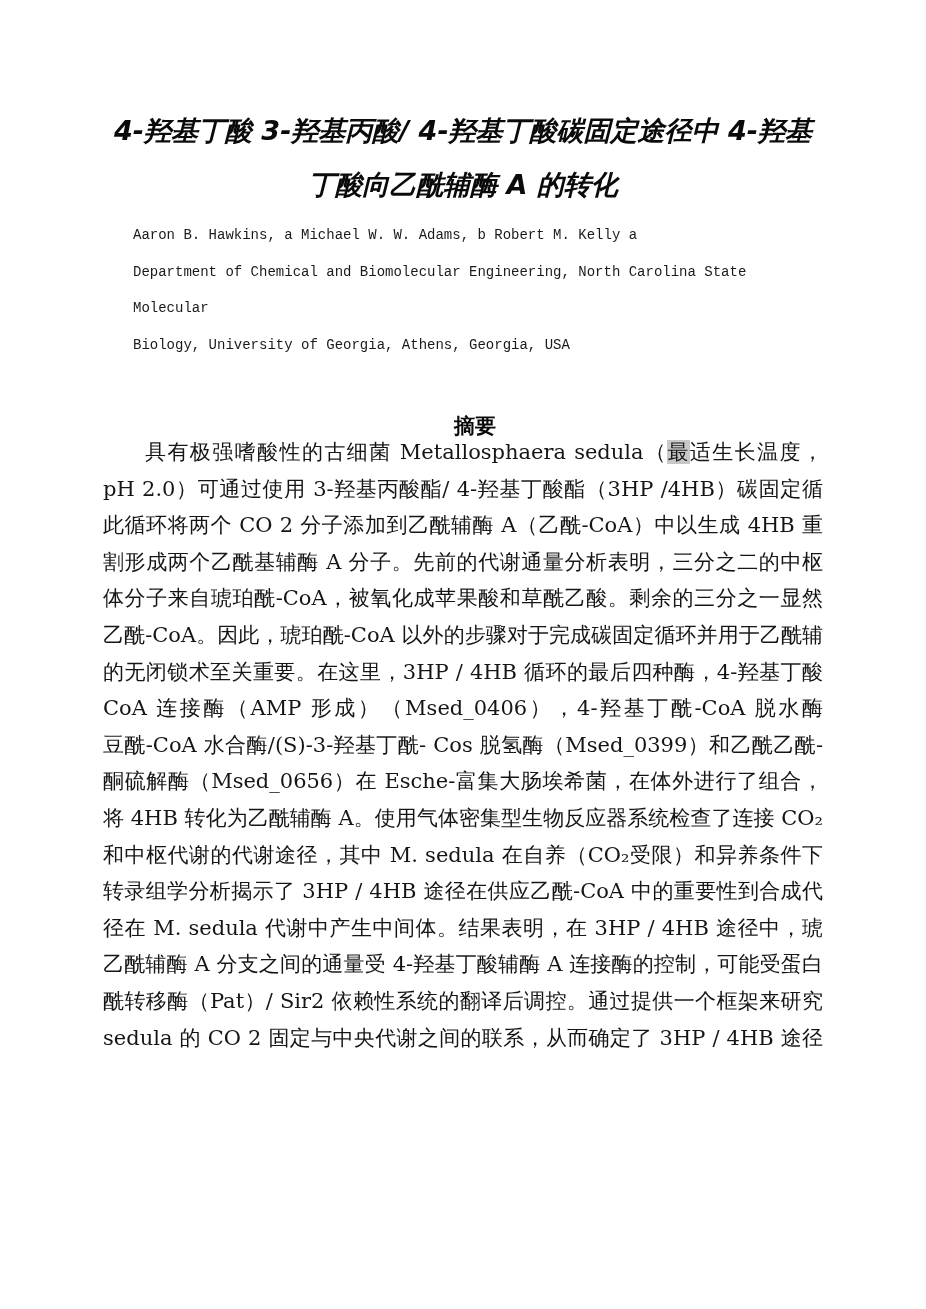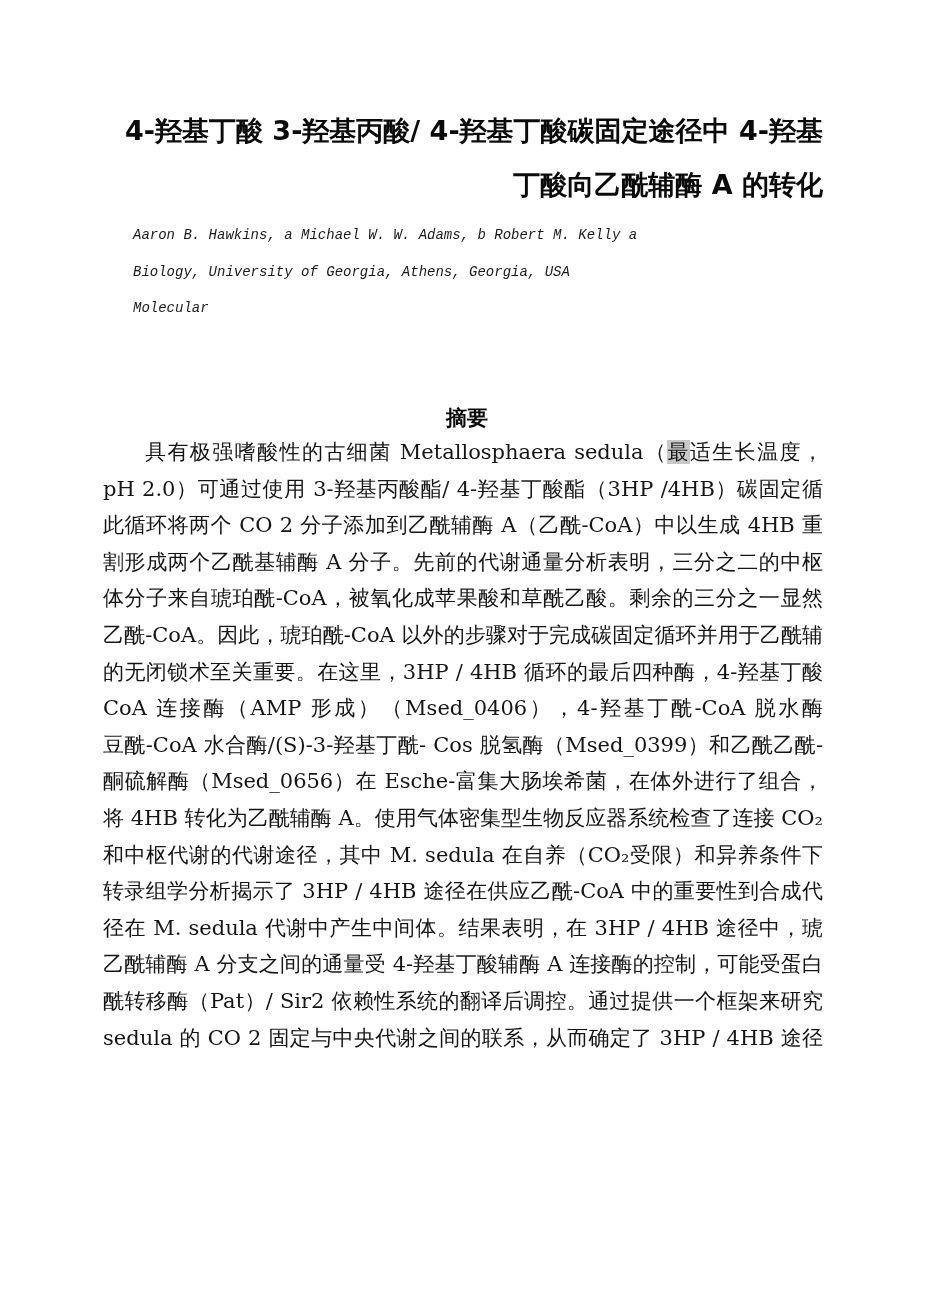--- a/index.html
+++ b/index.html
@@ -25,44 +25,44 @@
   .title {
     position: absolute;
     left: 103px;
     top: 104px;
     width: 720px;
     margin: 0;
     font-family: "DejaVu Sans", sans-serif;
     font-size: 27px;
     font-weight: bold;
     line-height: 54px;
-    text-align: right;
+    text-align: center;
     color: #0a0a0a;
+    font-style: italic;
   }
   .authors {
     position: absolute;
     left: 133px;
     top: 217px;
     width: 700px;
     font-family: "Liberation Mono", "DejaVu Sans Mono", monospace;
     font-size: 14px;
     color: #1a1a1a;
   }
   .authors .a-line {
     height: 36.6px;
     line-height: 36.6px;
     white-space: nowrap;
-    font-style: italic;
   }
   .abstract-heading {
     position: absolute;
     left: 103px;
     top: 396px;
     width: 720px;
-    margin: 4px;
+    margin: 12px;
     font-size: 21px;
     font-weight: bold;
     line-height: 36.6px;
     text-align: center;
     color: #0a0a0a;
   }
   .abstract {
     position: absolute;
     left: 103px;
     top: 434px;
@@ -90,22 +90,23 @@
 </style>
 </head>
 <body>
 
 <div class="page">
 
   <h1 class="title">4-羟基丁酸 3-羟基丙酸/ 4-羟基丁酸碳固定途径中 4-羟基丁酸向乙酰辅酶 A 的转化</h1>
 
   <div class="authors">
     <div class="a-line">Aaron B. Hawkins, a Michael W. W. Adams, b Robert M. Kelly a</div>
+    <div class="a-line">Department of Chemical and Biomolecular Engineering, North Carolina State</div>
+    <div class="a-line">Molecular</div>
     <div class="a-line">Biology, University of Georgia, Athens, Georgia, USA</div>
-    <div class="a-line">Molecular</div>
   </div>
 
   <h2 class="abstract-heading">摘要</h2>
 
   <div class="abstract" id="abstract-body">
       <div class="abs-line first">具有极强嗜酸性的古细菌 Metallosphaera sedula（<span class="hl">最</span>适生长温度，73° C，</div>
       <div class="abs-line">pH 2.0）可通过使用 3-羟基丙酸酯/ 4-羟基丁酸酯（3HP /4HB）碳固定循环。</div>
       <div class="abs-line">此循环将两个 CO 2 分子添加到乙酰辅酶 A（乙酰-CoA）中以生成 4HB 重排并切</div>
       <div class="abs-line">割形成两个乙酰基辅酶 A 分子。先前的代谢通量分析表明，三分之二的中枢碳前</div>
       <div class="abs-line">体分子来自琥珀酰-CoA，被氧化成苹果酸和草酰乙酸。剩余的三分之一显然来自</div>

